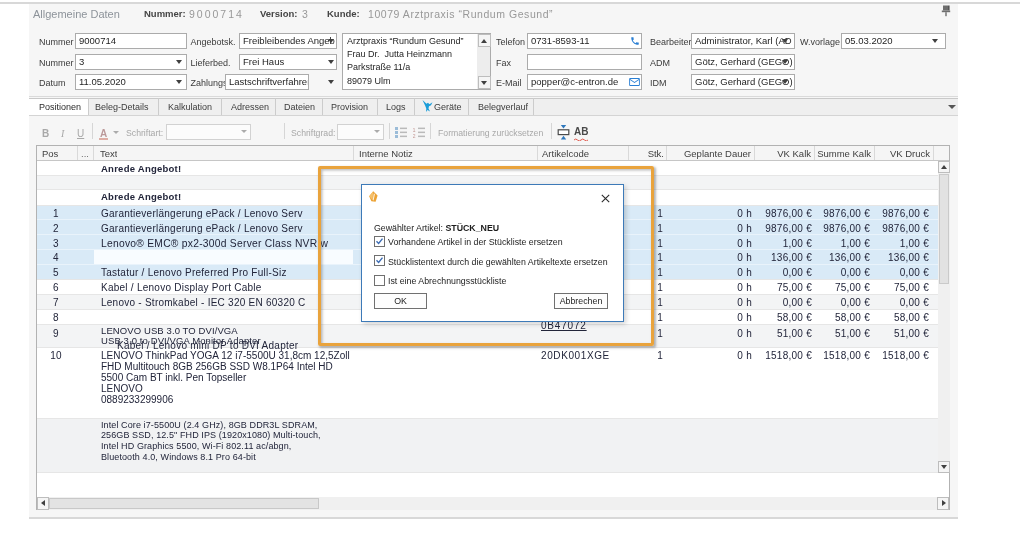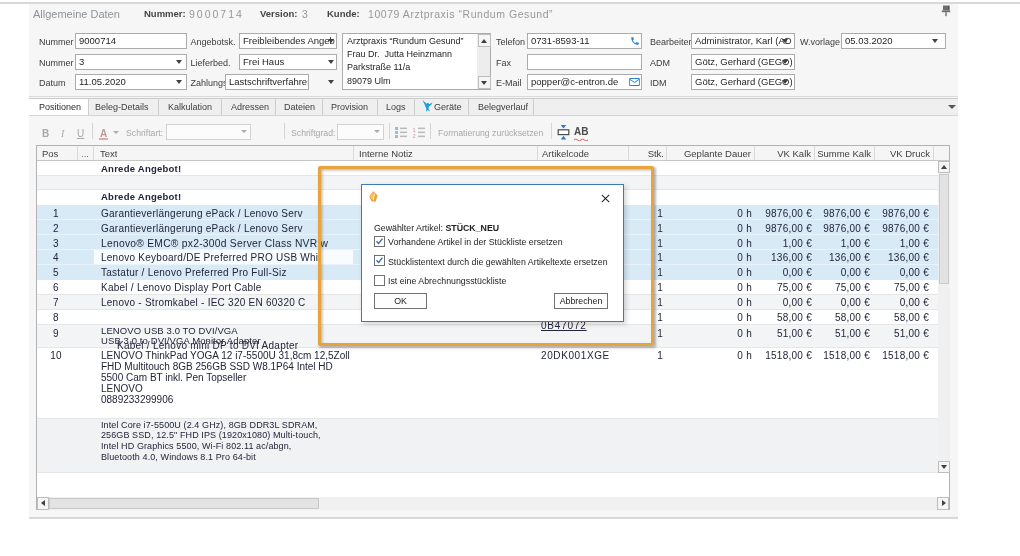--- a/index.html
+++ b/index.html
@@ -229,21 +229,20 @@
   <div class="cell ct" style="left:37px; top:267.3px; width:38px;">5</div>
   <div class="cell ct" style="left:37px; top:282.2px; width:38px;">6</div>
   <div class="cell ct" style="left:37px; top:297.3px; width:38px;">7</div>
   <div class="cell ct" style="left:37px; top:312.4px; width:38px;">8</div>
   <div class="cell ct" style="left:37px; top:327.7px; width:38px;">9</div>
   <div class="cell ct" style="left:37px; top:350.3px; width:38px;">10</div>
 
   <div class="cell" style="left:101px; top:207.7px; width:251px;">Garantieverlängerung ePack / Lenovo Serv</div>
   <div class="cell" style="left:101px; top:222.6px; width:251px;">Garantieverlängerung ePack / Lenovo Serv</div>
   <div class="cell" style="left:101px; top:237.5px; width:251px; font-size:10.3px;">Lenovo® EMC® px2-300d Server Class NVR w</div>
-  <div class="cell" style="left:101px; top:252.4px; width:251px;">Lenovo Keyboard/DE Preferred PRO USB Whi</div>
   <div class="cell" style="left:101px; top:267.3px; width:251px;">Tastatur / Lenovo Preferred Pro Full-Siz</div>
   <div class="cell" style="left:101px; top:282.2px; width:251px;">Kabel / Lenovo Display Port Cable</div>
   <div class="cell" style="left:101px; top:297.3px; width:251px;">Lenovo - Stromkabel - IEC 320 EN 60320 C</div>
   <div class="cell" style="left:117px; top:312.4px; width:251px;margin-top:28px;">Kabel / Lenovo mini DP to DVI Adapter</div>
   <div class="cell" style="left:101px; top:325.8px; width:251px; white-space:normal; font-size:9.5px; letter-spacing:0.1px; line-height:10.6px;">LENOVO USB 3.0 TO DVI/VGA<br>USB 3.0 to DVI/VGA Monitor Adapter</div>
   <div class="cell" style="left:101px; top:350.3px; width:252px; white-space:normal; letter-spacing:0px;">LENOVO ThinkPad YOGA 12 i7-5500U 31,8cm 12,5Zoll<br>FHD Multitouch 8GB 256GB SSD W8.1P64 Intel HD<br>5500 Cam BT inkl. Pen Topseller<br>LENOVO<br>0889233299906</div>
   <div class="cell" style="left:101px; top:419.5px; width:252px; white-space:normal; font-size:9px; line-height:10.7px; letter-spacing:0.1px;">Intel Core i7-5500U (2.4 GHz), 8GB DDR3L SDRAM,<br>256GB SSD, 12.5" FHD IPS (1920x1080) Multi-touch,<br>Intel HD Graphics 5500, Wi-Fi 802.11 ac/abgn,<br>Bluetooth 4.0, Windows 8.1 Pro 64-bit</div>
 
   <div class="cell" style="left:541px; top:320px; letter-spacing:0.8px;text-decoration:underline;">0B47072</div>
   <div class="cell" style="left:541px; top:350.3px; letter-spacing:0.6px;">20DK001XGE</div>

